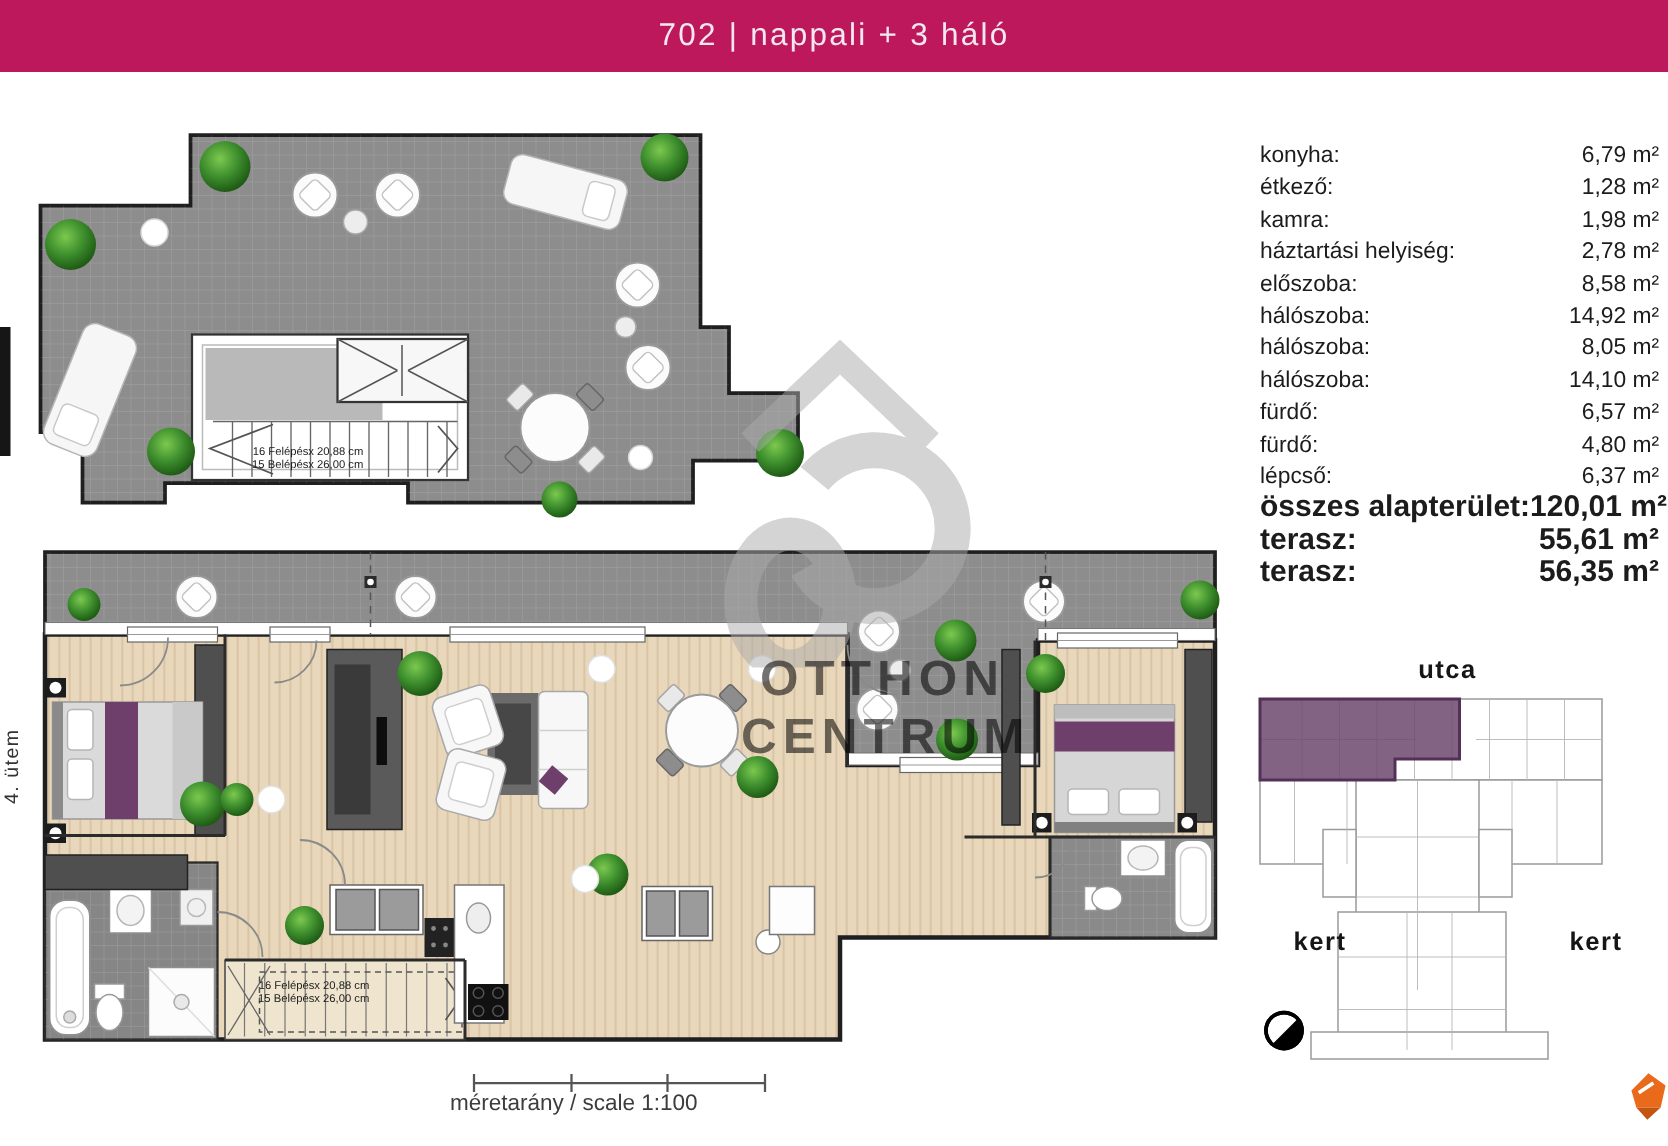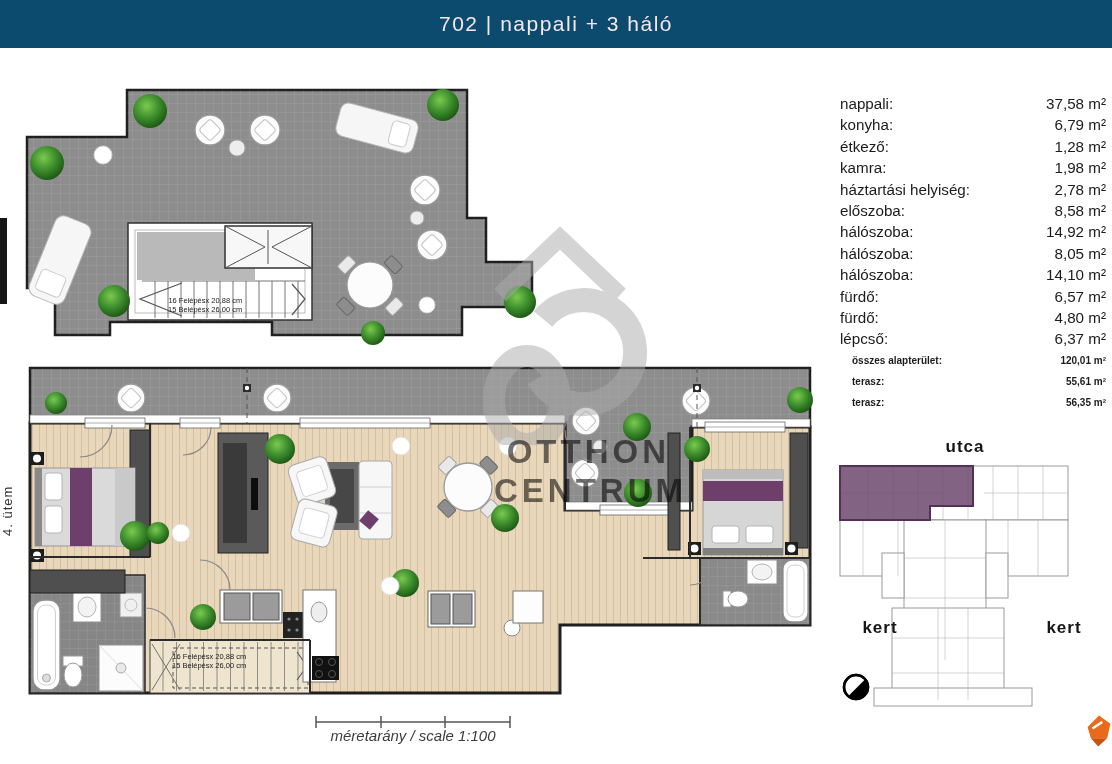--- a/index.html
+++ b/index.html
@@ -1,43 +1,43 @@
 <!DOCTYPE html>
 <html><head>
 <meta charset="utf-8">
 <style>
   html,body{margin:0;padding:0;background:#e9e9e9;}
   .page{position:relative;width:1112px;height:764px;background:#ffffff;overflow:hidden;
         font-family:"Liberation Sans",sans-serif;margin:0 auto;}
   
-  .titlebar{position:absolute;left:0;top:0;width:1112px;height:48px;background:#0c4a6e;
+  .titlebar{position:absolute;left:0;top:0;width:1112px;height:48px;background:#be185d;
             display:flex;align-items:center;justify-content:center;}
   .titlebar h1{margin:0;font-size:21px;font-weight:300;color:#f2e8f0;letter-spacing:1.5px;}
   
   .abs{position:absolute;}
   
   .datacol{position:absolute;left:840px;top:93px;width:266px;}
   .row{display:flex;justify-content:space-between;align-items:baseline;height:21.4px;
        font-size:15.2px;color:#1c1c1c;line-height:21.4px;}
   .row .nm{white-space:nowrap;}
   .row .val{white-space:nowrap;}
-  .row.bold{font-weight:bold;font-size:10px;margin-left:12px;}
+  .row.bold{font-weight:bold;font-size:20px;}
   
   .lbl{position:absolute;font-weight:bold;color:#161616;font-size:17px;letter-spacing:1px;}
   .lbl.utca{left:890px;top:437px;width:150px;text-align:center;}
   .lbl.kertl{left:858px;top:618px;width:44px;text-align:center;}
   .lbl.kertr{left:1040px;top:618px;width:48px;text-align:center;}
   .phase{position:absolute;left:0px;top:468px;width:18px;height:86px;
          writing-mode:vertical-rl;transform:rotate(180deg);font-size:13px;color:#333;
          text-align:center;letter-spacing:1px;}
   .stairnote{position:absolute;font-size:7.5px;line-height:9px;color:#222;white-space:nowrap;text-align:right;}
   .stairnote.upper{left:168px;top:296px;}
   .stairnote.lower{left:172px;top:652px;}
-  .scalelabel{position:absolute;left:300px;top:727px;width:226px;text-align:center;
-              font-size:15px;color:#3d3d3d;font-style:italic;}
+  .scalelabel{position:absolute;left:300px;top:727px;width:226px;text-align:left;
+              font-size:15px;color:#3d3d3d;}
   .blackbar{position:absolute;left:0;top:218px;width:7px;height:86px;background:#161616;}
   
   .wm-svg{position:absolute;left:480px;top:215px;opacity:.5;}
   .wm-line{position:absolute;left:494px;width:176px;text-align:right;font-weight:bold;
            color:#000000;opacity:.55;letter-spacing:4px;font-size:33px;line-height:36px;}
   .wm-line.l1{top:434px;} .wm-line.l2{top:473px;}
 </style>
 </head>
 <body>
 
@@ -333,24 +333,20 @@
   </div>
   <div class="stairnote lower">
     <div>16 Felépésx 20,88 cm</div>
     <div>15 Belépésx 26,00 cm</div>
   </div>
 
   <div class="phase">4. ütem</div>
 
   <aside class="datacol">
     <div class="row">
-        <span class="nm">nappali:</span>
-        <span class="val">37,58 m²</span>
-      </div>
-    <div class="row">
         <span class="nm">konyha:</span>
         <span class="val">6,79 m²</span>
       </div>
     <div class="row">
         <span class="nm">étkező:</span>
         <span class="val">1,28 m²</span>
       </div>
     <div class="row">
         <span class="nm">kamra:</span>
         <span class="val">1,98 m²</span>

